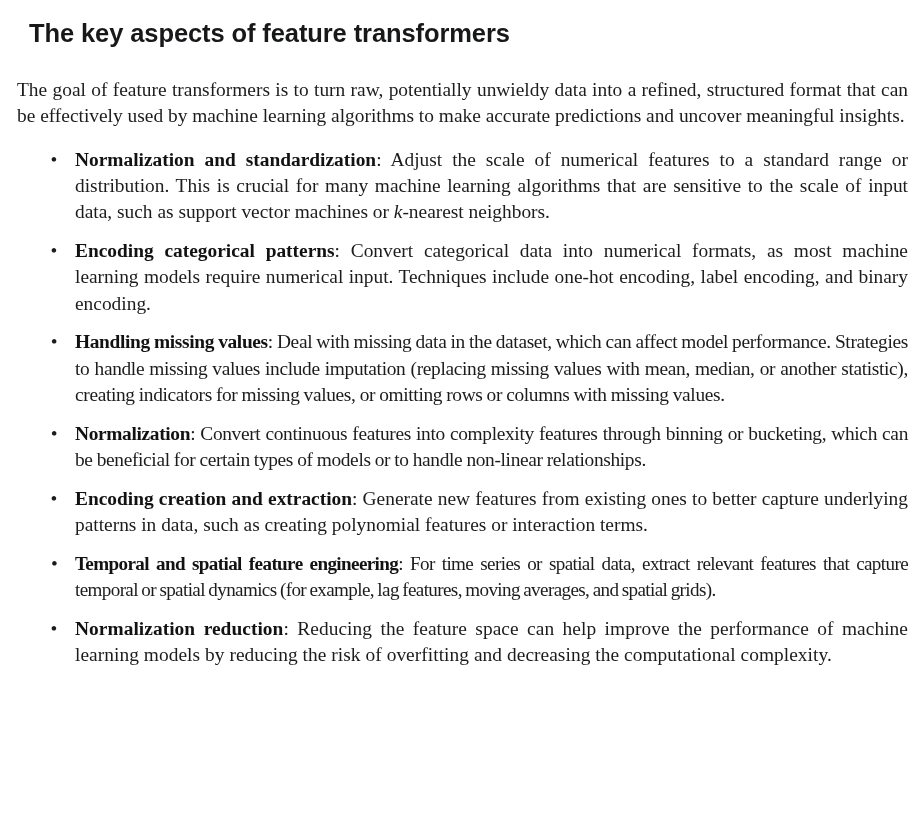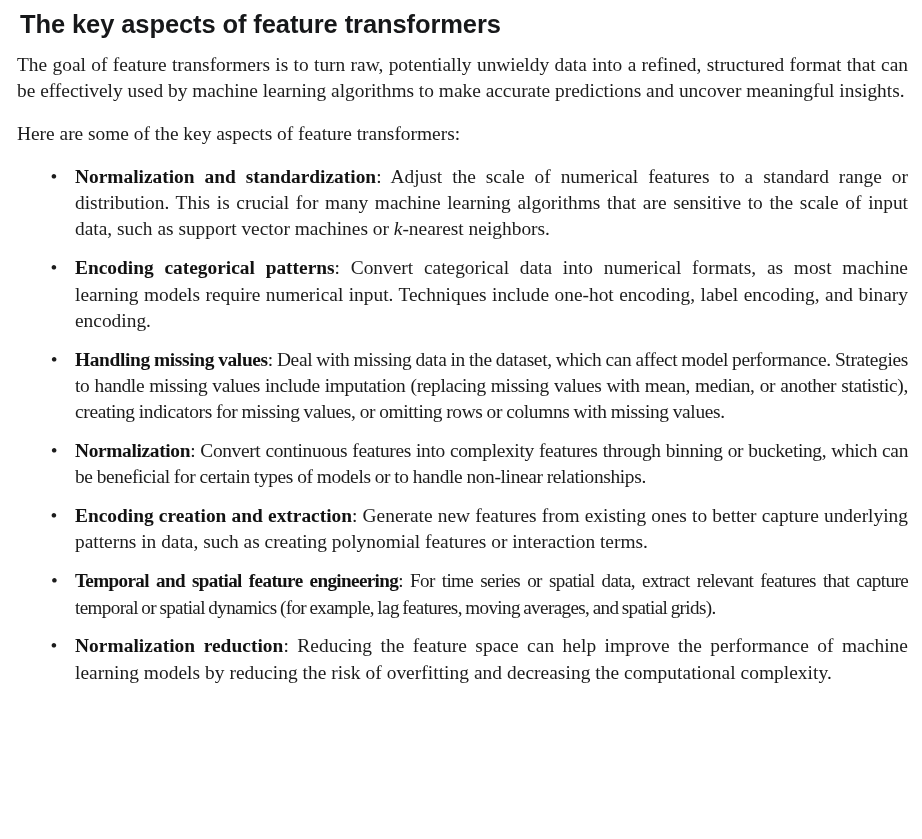--- a/index.html
+++ b/index.html
@@ -31,36 +31,36 @@
   }
 
   
   .doc-heading {
     font-family: "Liberation Sans", "DejaVu Sans", sans-serif;
     font-weight: bold;
     font-size: 25.5px;
     line-height: 30px;
     letter-spacing: -0.1px;
     color: #17181a;
-    margin: 3px;
+    margin: 12px;
     padding-top: 6px;
   }
 
   
   .doc-para {
     font-size: 19.4px;
     line-height: 26.3px;
     text-align: justify;
     text-justify: inter-word;
     margin: 0;
     color: #1c1c1c;
     hyphens: none;
   }
   .para-intro {
-    margin-top: 13px;
+    margin-top: 29px;
     width: 891px;
   }
   .para-lead {
     margin-top: 16px;
   }
 
   
   .doc-list {
     list-style: none;
     margin: 0;
@@ -121,21 +121,20 @@
 </head>
 <body>
 
 <div class="page">
   <div class="content">
 
     <h1 class="doc-heading">The key aspects of feature transformers</h1>
 
     <p class="doc-para para-intro">The goal of feature transformers is to turn raw, potentially unwieldy data into a refined, structured format that can be effectively used by machine learning algorithms to make accurate predictions and uncover meaningful insights.</p>
 
-    <p class="doc-para para-lead">Here are some of the key aspects of feature transformers:</p>
 
     <ul class="doc-list">
 
       <li class="doc-list-item">
         <span class="bullet-marker">•</span>
         <span class="item-term">Normalization and standardization</span><span class="item-body">: </span><span class="item-body">Adjust the scale of numerical features to a standard range or distribution. This is crucial for many machine learning algorithms that are sensitive to the scale of input data, such as support vector machines or </span><span class="em-var">k</span><span class="item-body">-nearest neighbors.</span>
       </li>
 
       <li class="doc-list-item">
         <span class="bullet-marker">•</span>

